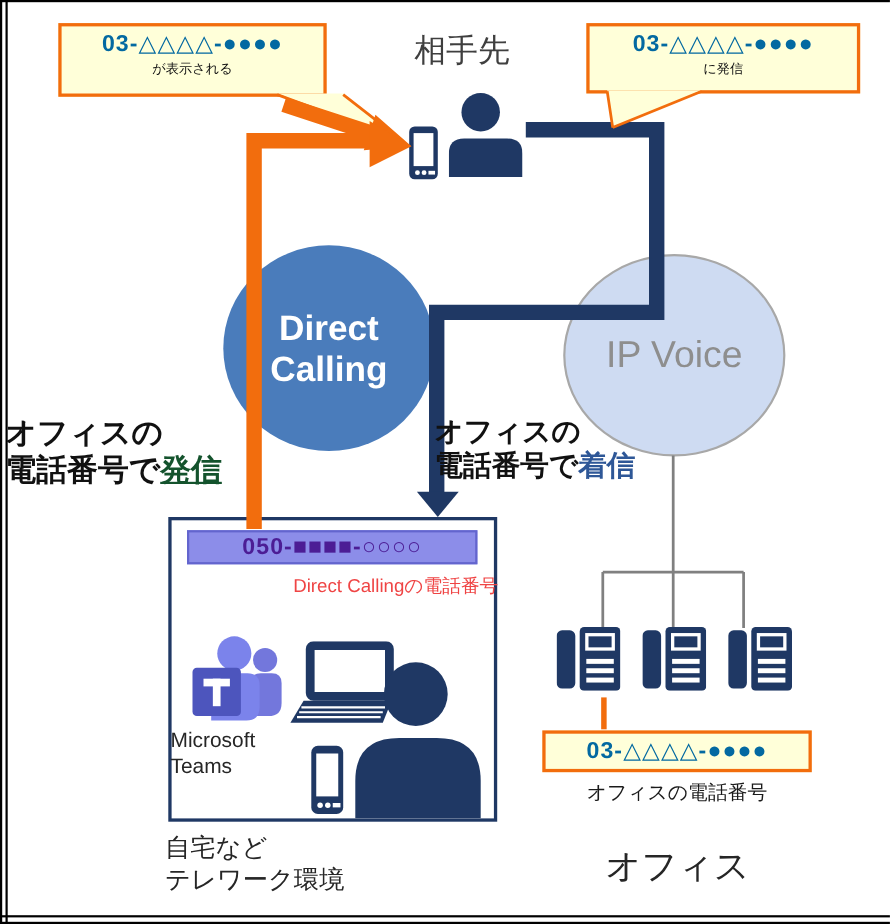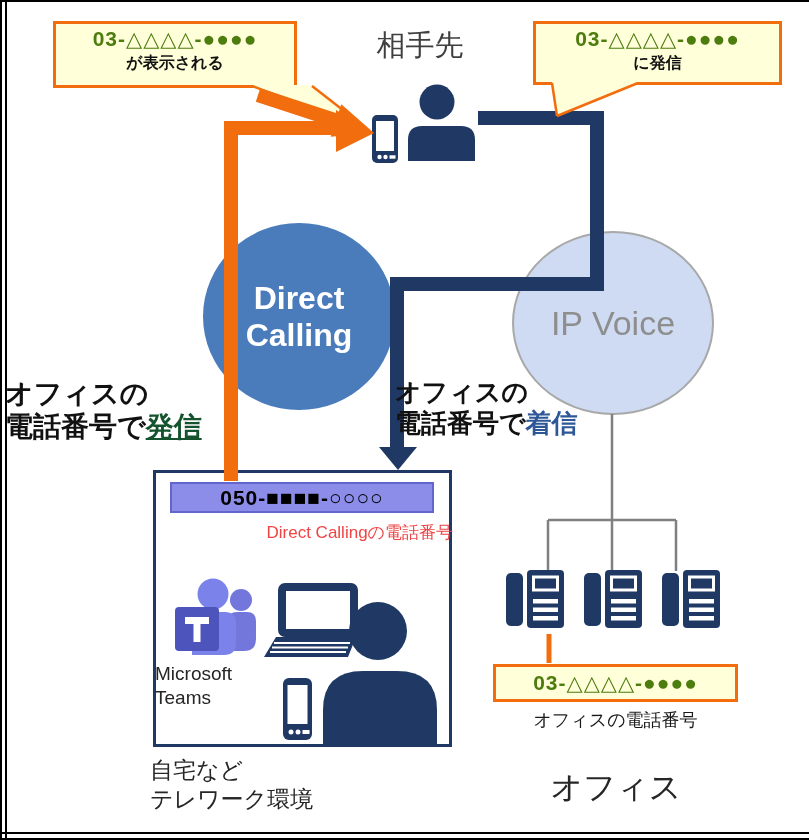--- a/index.html
+++ b/index.html
@@ -15,39 +15,39 @@
   .circle{position:absolute;border-radius:50%;display:flex;flex-direction:column;
           align-items:center;justify-content:center;text-align:center;z-index:1;}
   .dc-circle{left:203px;top:223px;width:192px;height:187px;background:#4A7CBB;
              color:#fff;font-weight:bold;font-size:32px;line-height:37px;}
   .ip-circle{left:512px;top:231px;width:202px;height:184px;background:#CEDBF2;
              border:2.5px solid #A8A8A8;box-sizing:border-box;color:#8E8E8E;font-size:34px;}
 
   
   .callout{position:absolute;background:#FFFFD9;border:3px solid #F26D0D;box-sizing:border-box;
            text-align:center;z-index:3;}
-  .callout .num{color:#4d7c0f;font-weight:bold;font-size:21px;letter-spacing:1px;margin-top:3px;}
-  .callout .lbl{color:#111;font-weight:bold;font-size:16px;margin-top:2px;}
+  .callout .num{color:#0369a1;font-weight:bold;font-size:21px;letter-spacing:1px;margin-top:3px;}
+  .callout .lbl{color:#111;font-weight:normal;font-size:12px;margin-top:2px;}
   .co-left{left:53px;top:21px;width:244px;height:67px;}
   .co-right{left:533px;top:21px;width:249px;height:64px;}
 
   .dest-label{left:345px;top:26px;width:150px;text-align:center;font-size:29px;color:#3F3F3F;z-index:3;}
 
   .note{position:absolute;font-weight:bold;color:#111;text-align:left;z-index:3;}
   .note-left{left:5px;top:377px;width:230px;font-size:28px;line-height:33px;}
   .note-right{left:395px;top:377px;width:205px;font-size:26px;line-height:31px;}
   .hl-orange{color:#14532d;text-decoration:underline;}
   .hl-blue{color:#2E5797;}
 
   
   .tw-box{left:153px;top:470px;width:299px;height:277px;border:3px solid #1F3864;
           box-sizing:border-box;background:#fff;z-index:3;}
   .num-bar{left:170px;top:482px;width:264px;height:31px;background:#8C8DE9;border:2px solid #6365CE;
            box-sizing:border-box;text-align:center;line-height:27px;font-size:21px;font-weight:bold;
-           color:#000000;letter-spacing:1px;z-index:3;}
+           color:#4c1d95;letter-spacing:1px;z-index:3;}
   .num-cap{left:153px;top:521px;width:300px;text-align:right;font-size:17px;color:#ef4444;z-index:3;}
   .teams-lbl{left:155px;top:662px;width:130px;text-align:left;font-size:19px;line-height:24px;
              color:#262626;z-index:3;}
   .tw-cap{left:150px;top:756px;width:310px;text-align:left;font-size:23px;line-height:29px;
           color:#262626;z-index:3;}
 
   
   .office-box{left:493px;top:664px;width:245px;height:38px;line-height:31px;}
   .office-cap{left:493px;top:708px;width:245px;text-align:center;font-size:18px;color:#1a1a1a;z-index:3;font-family:Liberation Serif, serif;}
   .office-name{left:480px;top:766px;width:272px;text-align:center;font-size:32px;color:#262626;z-index:3;}

